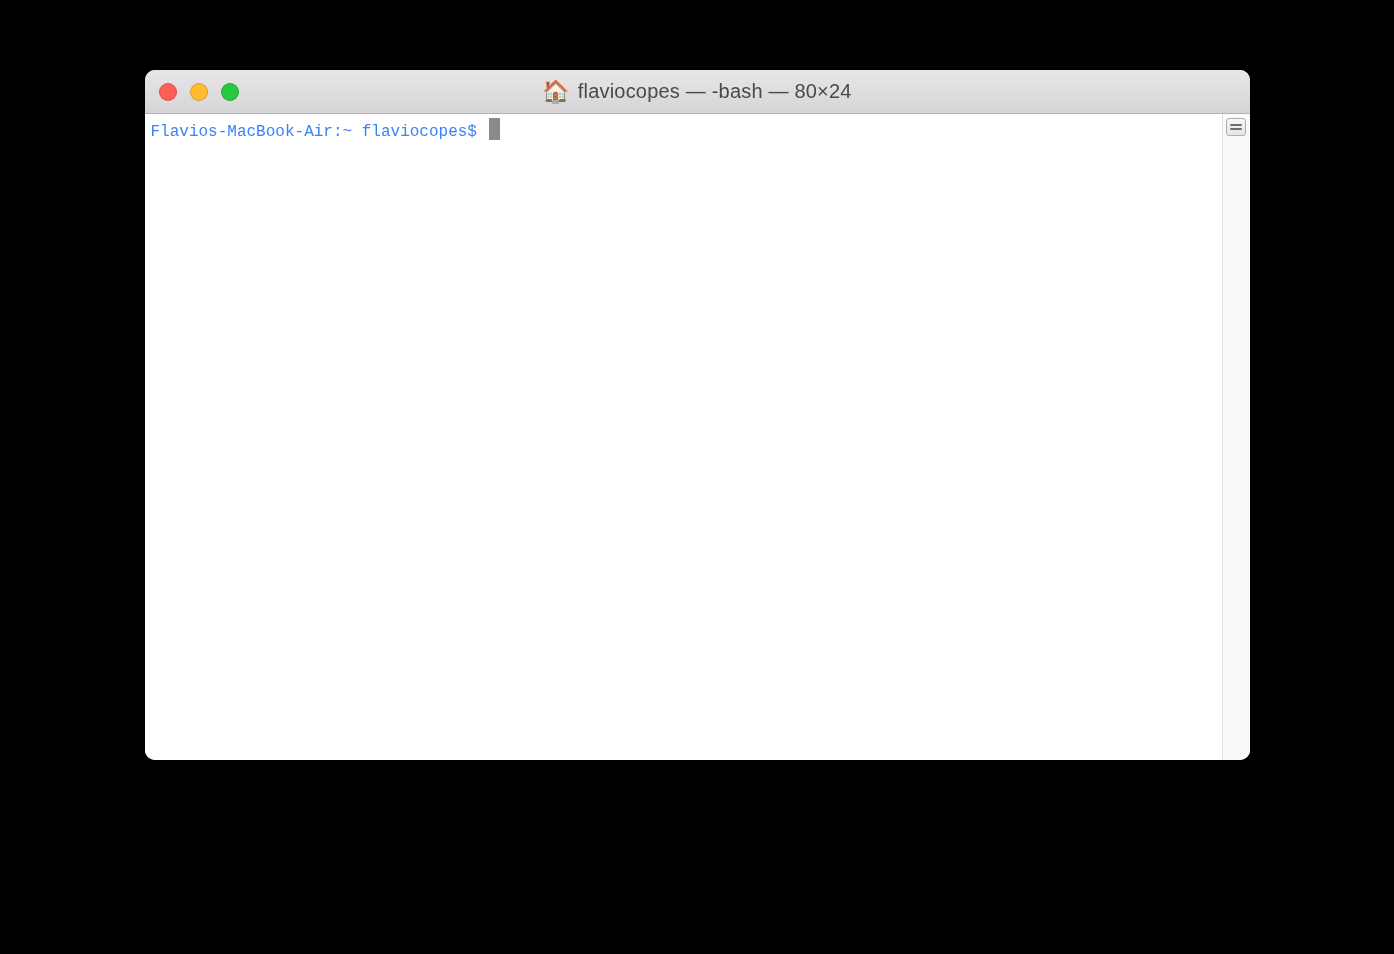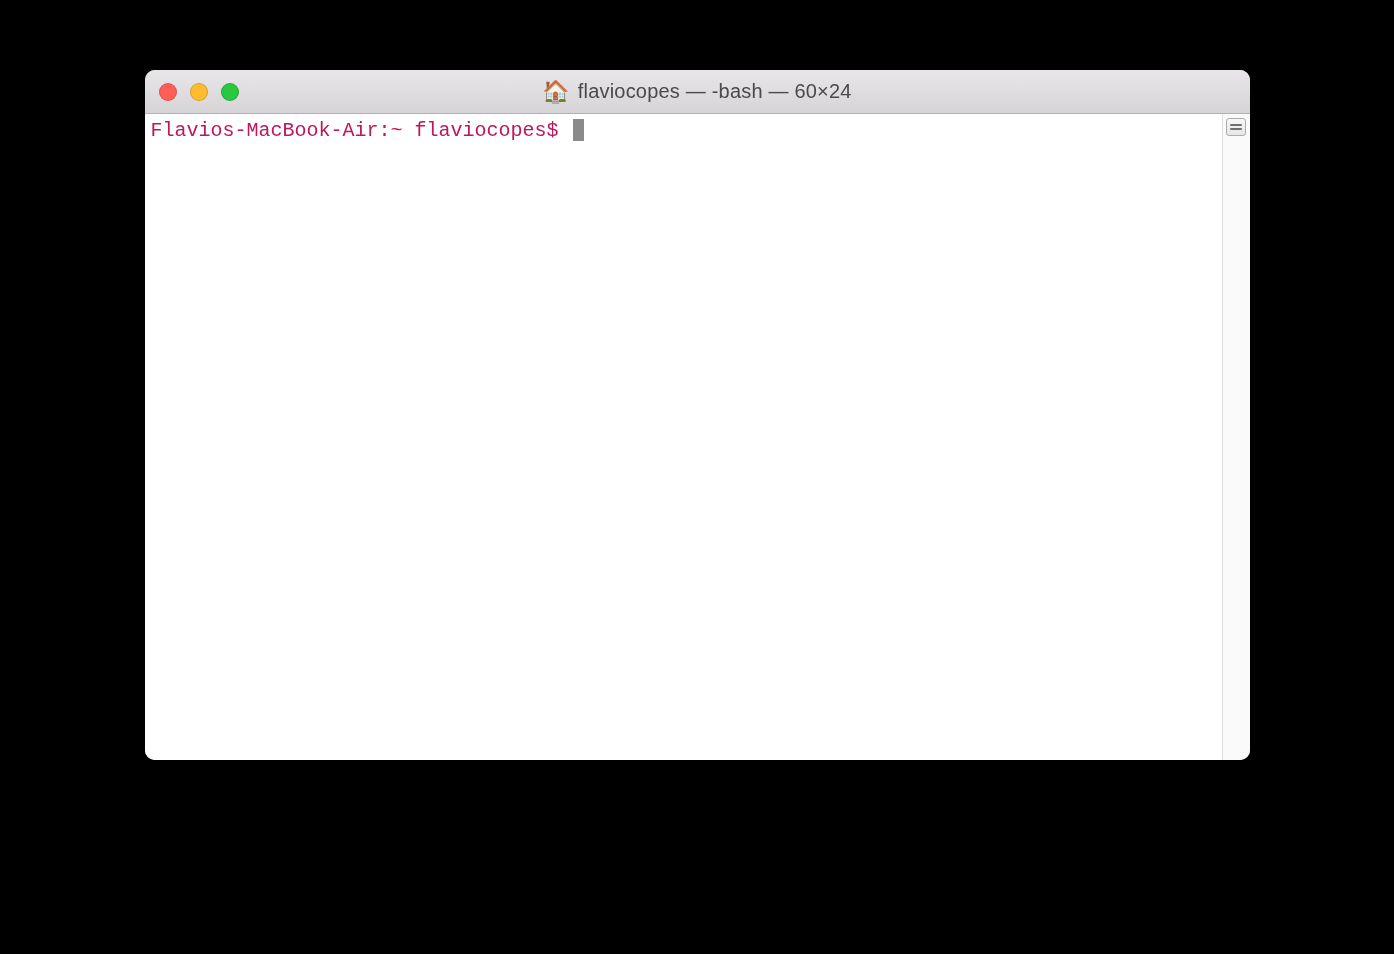--- a/index.html
+++ b/index.html
@@ -75,23 +75,23 @@
     .content-wrap {
       flex: 1;
       display: flex;
       min-height: 0;
     }
     .terminal-area {
       flex: 1;
       background: #fff;
       padding: 4px 6px;
       font-family: "SF Mono", Menlo, Monaco, "Courier New", monospace;
-      font-size: 20px;
+      font-size: 16px;
       line-height: 1.3;
-      color: #be185d;
+      color: #3b82f6;
       white-space: pre;
       overflow: hidden;
     }
     .prompt-line {
       display: inline;
     }
     .cursor {
       display: inline-block;
       width: 11px;
       height: 22px;
@@ -133,21 +133,21 @@
 
 <div class="window">
   <div class="titlebar">
     <div class="traffic-lights">
       <div class="traffic-light close"></div>
       <div class="traffic-light minimize"></div>
       <div class="traffic-light zoom"></div>
     </div>
     <div class="title-wrap">
       <span class="title-icon">🏠</span>
-      <span class="title-text">flaviocopes — -bash — 60×24</span>
+      <span class="title-text">flaviocopes — -bash — 80×24</span>
     </div>
   </div>
   <div class="content-wrap">
     <div class="terminal-area"><span class="prompt-line">Flavios-MacBook-Air:~ flaviocopes$ </span><span class="cursor"></span></div>
     <div class="scrollbar-col">
       <div class="scroll-toggle">
         <div class="scroll-toggle-line"></div>
         <div class="scroll-toggle-line"></div>
       </div>
     </div>

